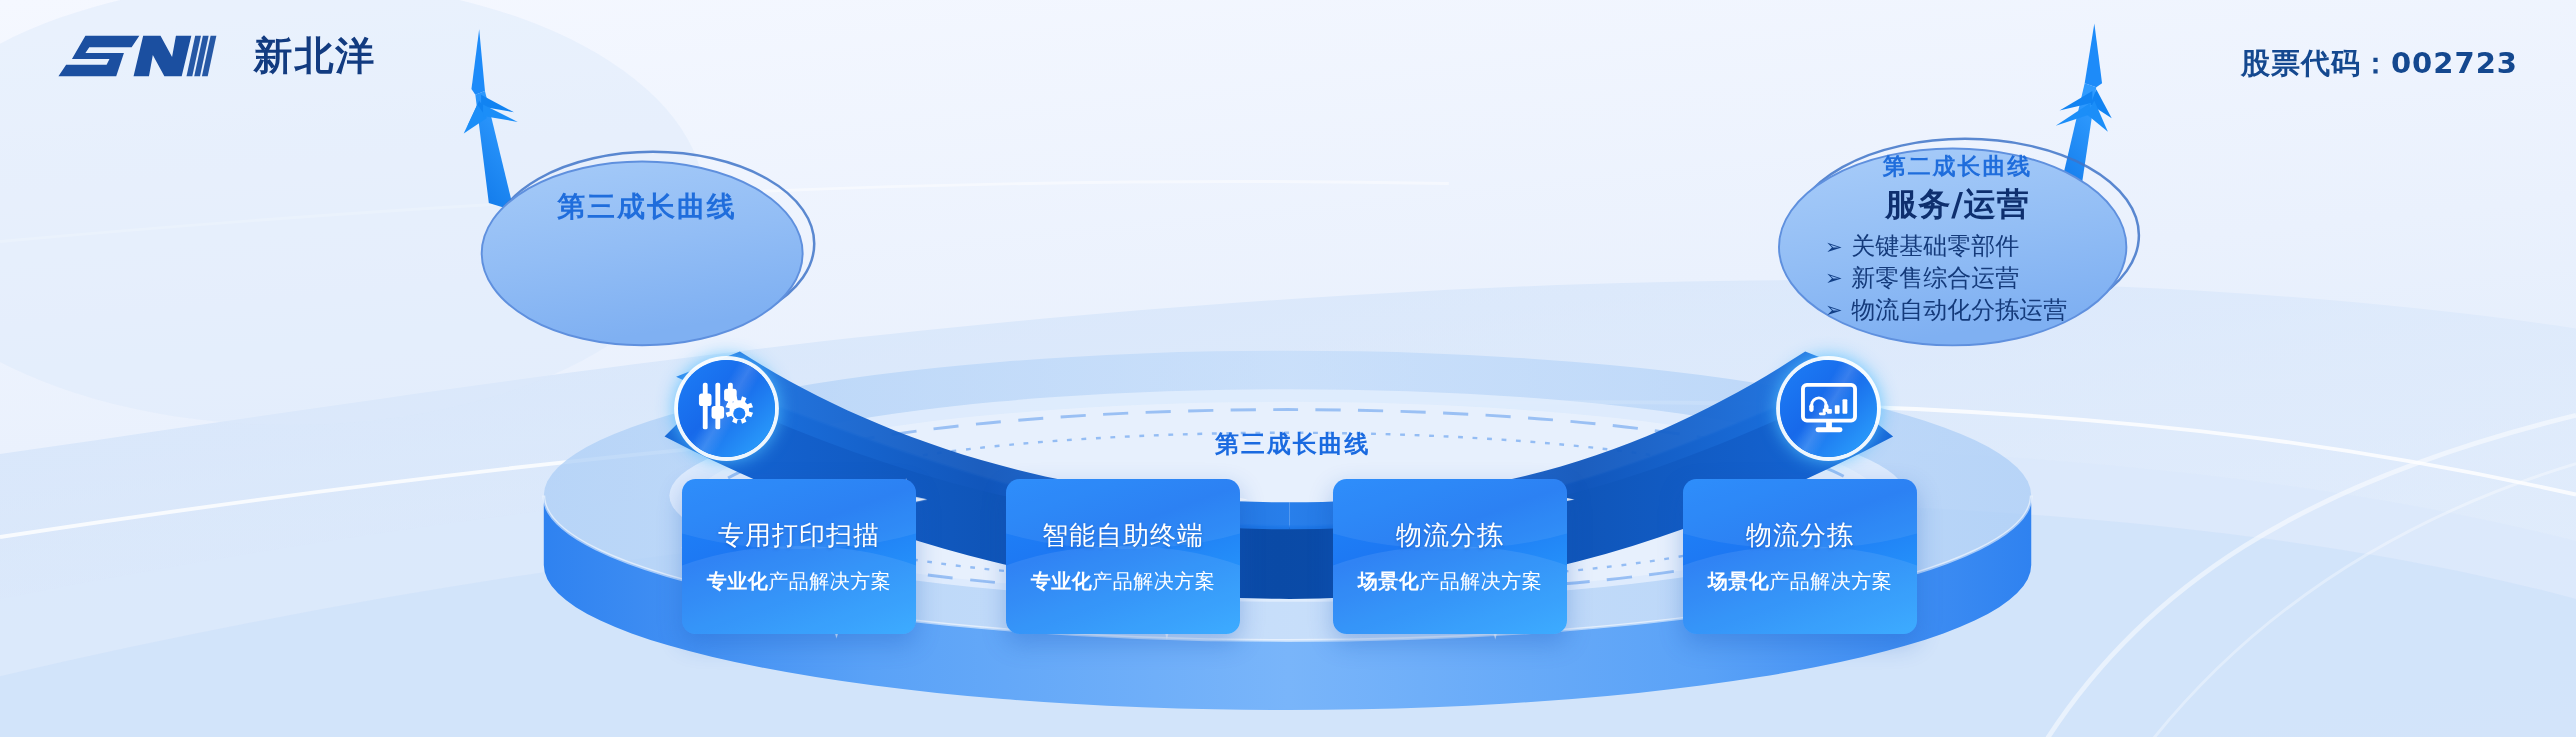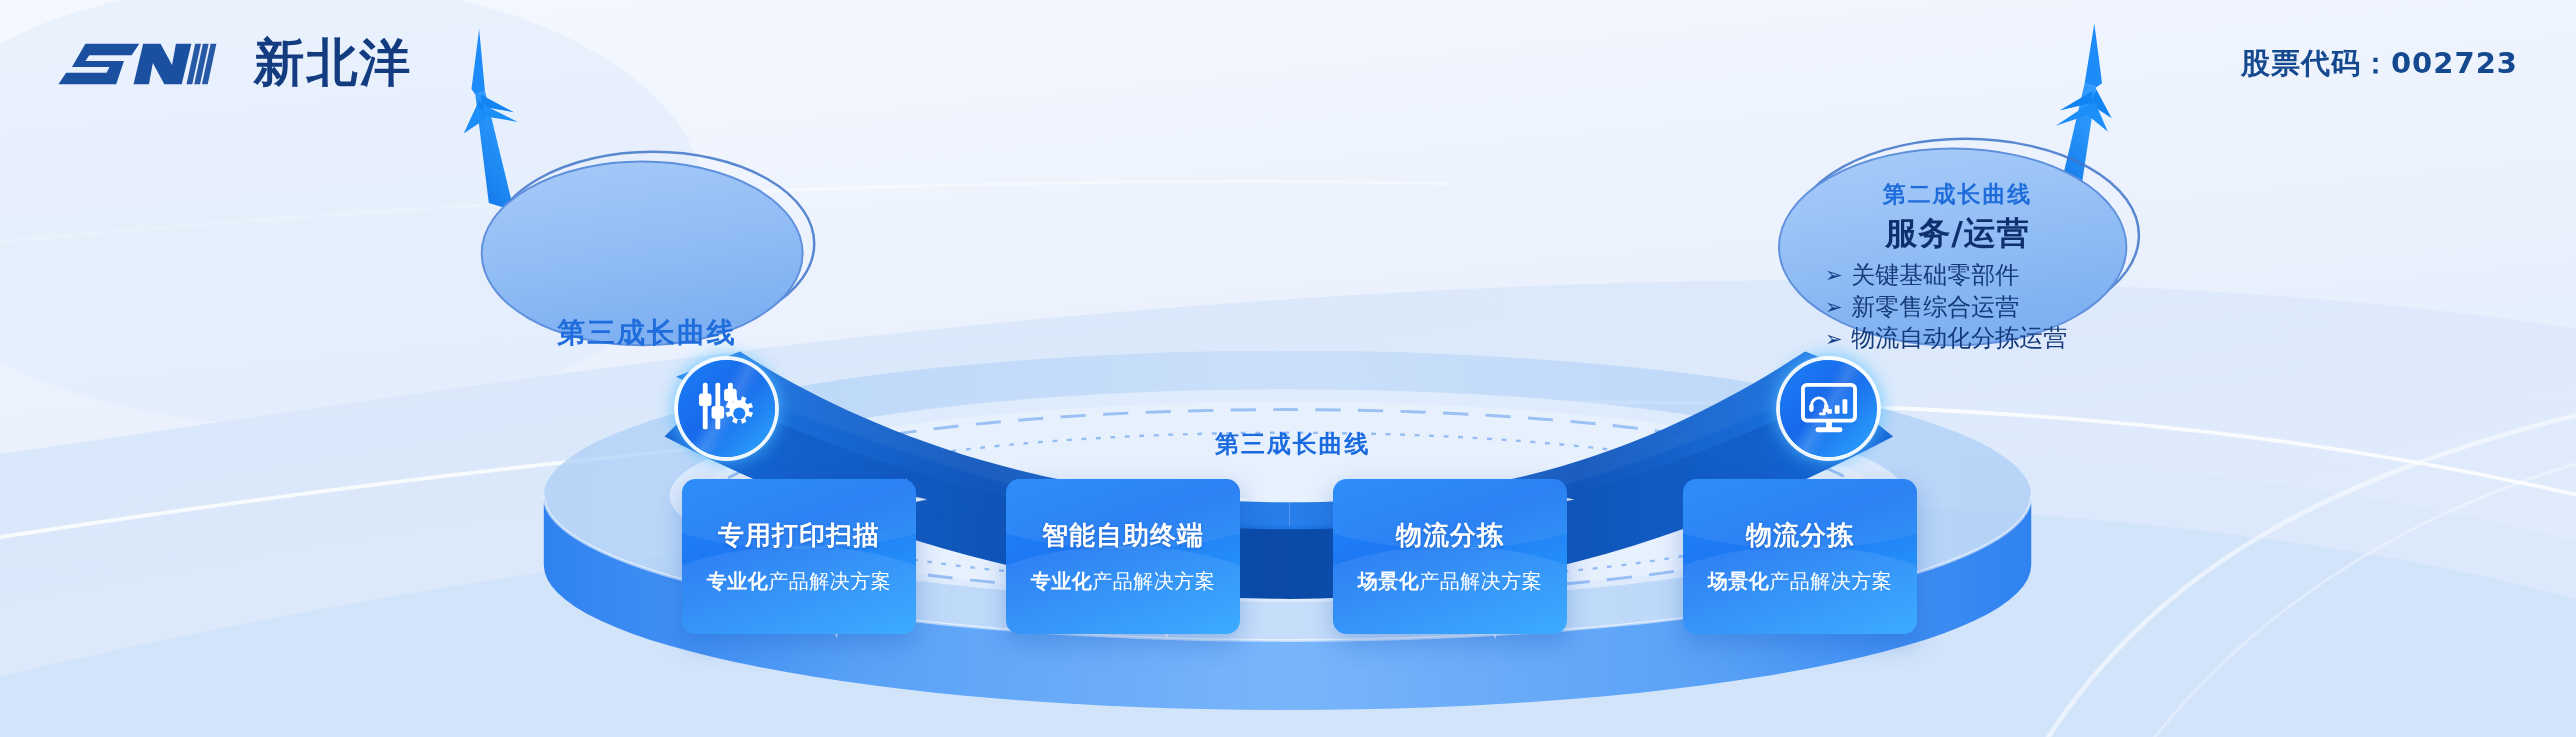--- a/index.html
+++ b/index.html
@@ -13,34 +13,34 @@
       linear-gradient(180deg,#f3f7fe 0%,#eaf1fd 45%,#e3edfc 100%);
   }
 
   
   .bg-svg{position:absolute;inset:0;width:2576px;height:738px;}
 
   
   .header{position:absolute;top:0;left:0;width:2576px;height:116px;z-index:40;}
   .logo{position:absolute;left:56px;top:29px;display:flex;align-items:center;gap:13.5px;}
   .logo-mark{display:block;}
-  .logo-cn{font-size:51px;font-weight:700;color:#123b80;letter-spacing:1.9px;
+  .logo-cn{font-size:39px;font-weight:700;color:#123b80;letter-spacing:1.9px;
     font-family:"DejaVu Sans","Liberation Sans",sans-serif;}
   .stock{position:absolute;right:58px;top:44px;font-size:29px;color:#14488f;
     font-weight:600;letter-spacing:1px;font-family:"DejaVu Sans","Liberation Sans",sans-serif;}
 
   
   .arrow{position:absolute;z-index:18;}
   .arrow-left{left:425px;top:7.7px;}
   .arrow-right{left:2017px;top:5.8px;}
 
   
   .bubble{position:absolute;z-index:30;}
   .bubble .txt{position:absolute;left:0;top:0;width:100%;height:100%;
-    display:flex;flex-direction:column;align-items:center;justify-content:flex-end;
+    display:flex;flex-direction:column;align-items:center;justify-content:flex-start;
     font-family:"DejaVu Sans","Liberation Sans",sans-serif;}
 
   .bubble-left{left:473px;top:147px;width:348px;height:205px;}
   .bubble-left .sub{margin-top:41px;font-size:28px;color:#1f6ddc;font-weight:600;letter-spacing:1.9px;}
   .bubble-left .ttl{margin-top:27px;font-size:33px;color:#0e2f6e;font-weight:700;letter-spacing:1px;}
 
   .bubble-right{left:1769px;top:135px;width:377px;height:220px;}
   .bubble-right .sub{margin-top:15.5px;font-size:23px;color:#1f6ddc;font-weight:600;letter-spacing:1.9px;}
   .bubble-right .ttl{margin-top:1.9px;font-size:32px;color:#0e2f6e;font-weight:700;letter-spacing:1px;}
   .bubble-right .blist{margin-top:3.9px;width:100%;padding-left:56px;box-sizing:border-box;}
@@ -66,21 +66,21 @@
   
   .card{position:absolute;z-index:32;width:234px;height:155px;border-radius:13.5px;
     background:linear-gradient(160deg,#1f86fb 0%,#1d78f3 38%,#2ba4ff 100%);
     box-shadow:0 9.7px 25px rgba(23,86,190,.30);
     display:flex;flex-direction:column;align-items:center;justify-content:center;
     overflow:hidden;}
   .card .veil{position:absolute;left:-30%;bottom:-58%;width:160%;height:115%;
     border-radius:50%;background:rgba(255,255,255,.085);}
   .card .veil2{position:absolute;left:-40%;top:-75%;width:180%;height:120%;
     border-radius:50%;background:rgba(255,255,255,.07);}
-  .card .t1{position:relative;font-size:26px;font-weight:700;color:#ffffff;letter-spacing:1px;
+  .card .t1{position:relative;font-size:26px;font-weight:400;color:#ffffff;letter-spacing:1px;
     font-family:"DejaVu Sans","Liberation Sans",sans-serif;text-shadow:0 1px 2.9px rgba(10,50,120,.35);}
   .card .t2{position:relative;margin-top:15.5px;font-size:20px;color:#ffffff;letter-spacing:0.5px;
     font-family:"DejaVu Sans","Liberation Sans",sans-serif;}
   .card .t2 b{font-weight:700;}
 </style>
 </head>
 <body>
 
 <div class="stage">
 

